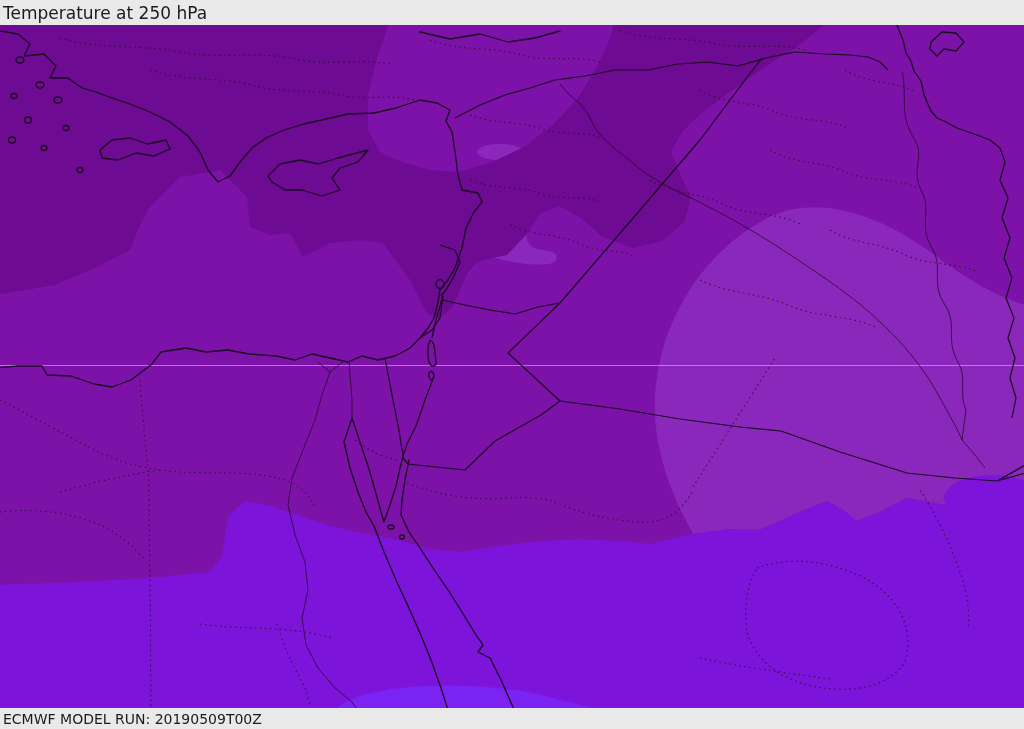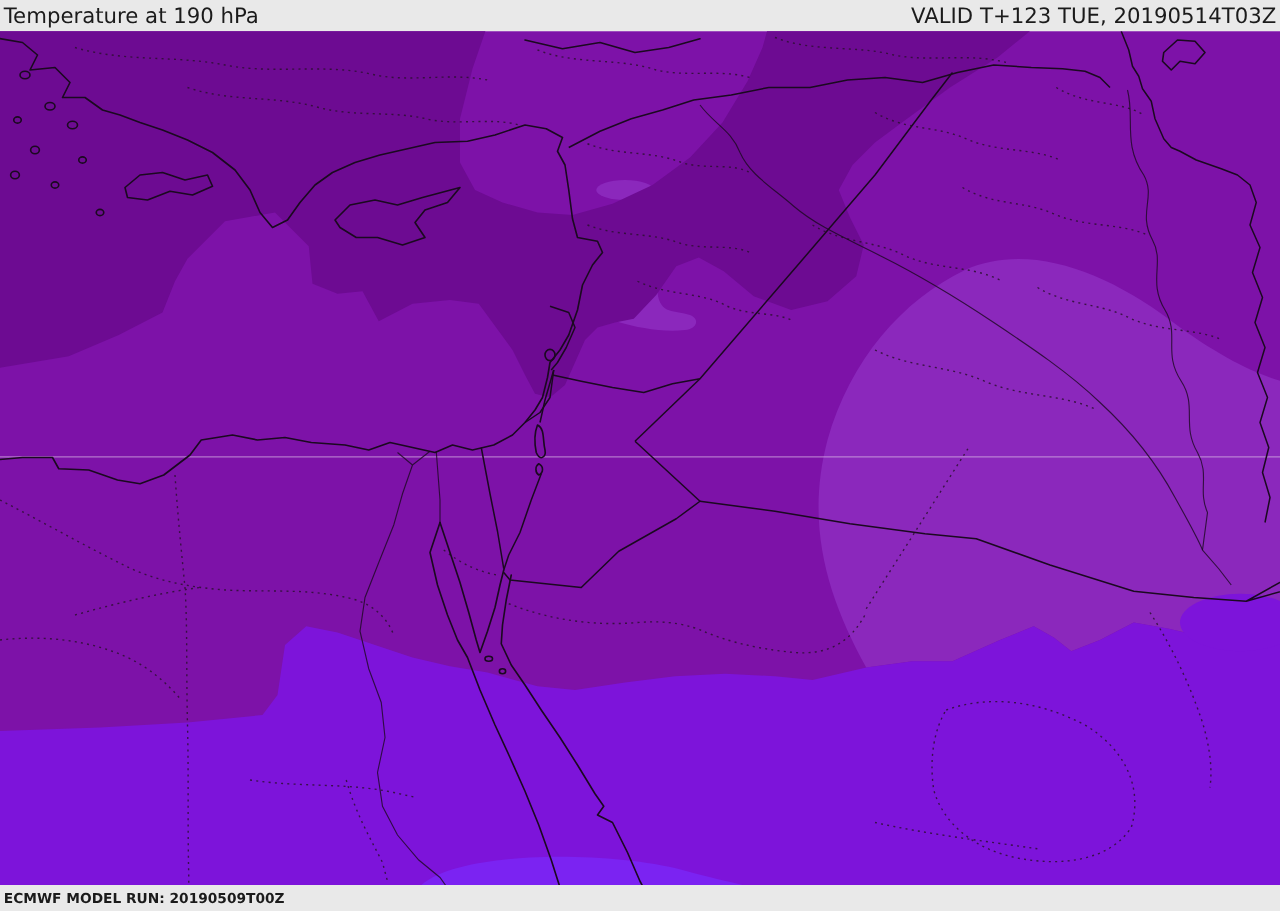--- a/index.html
+++ b/index.html
@@ -2,32 +2,31 @@
 <html><head>
 <meta charset="utf-8">
 <style>
   html,body{margin:0;padding:0;background:#fff;}
   #app{width:1024px;height:729px;position:relative;overflow:hidden;
        font-family:"DejaVu Sans","Liberation Sans",sans-serif;}
   .bar{width:100%;background:#e9e9e9;color:#1b1b1b;display:flex;
        justify-content:space-between;align-items:center;box-sizing:border-box;
        padding:0 3px;}
   #top-bar{height:25px;font-size:17px;}
-  #bottom-bar{height:21px;font-size:11px;font-weight:bold;}
+  #bottom-bar{height:21px;font-size:14px;}
   .bar span{white-space:nowrap;}
   #map-wrap{width:1024px;height:683px;line-height:0;}
   svg{display:block;}
 </style>
 </head>
 <body>
 <div id="app">
 
 <div id="top-bar" class="bar">
-  <span>Temperature at 190 hPa</span>
-  <span>VALID T+123 TUE, 20190514T03Z</span>
+  <span>Temperature at 250 hPa</span>
 </div>
 
 <div id="map-wrap">
 <svg width="1024" height="683" viewBox="0 25 1024 683" xmlns="http://www.w3.org/2000/svg">
 
   <rect x="-5" y="20" width="1034" height="693" fill="#7d12a8"></rect>
 
   <g stroke="none" fill="#8b28bc">
     <path d="M 693 534 C 662 478 644 420 662 352 C 680 288 722 240 772 216 C 822 194 882 216 936 256 C 976 286 1006 300 1029 306 L 1029 514 L 965 510 L 935 503 L 907 498 L 880 512 L 857 521 L 843 510 L 827 501 L 800 512 L 762 529 L 730 529 Z"></path>
     <path d="M 482 212 C 505 204 524 214 526 234 C 528 252 540 248 552 252 C 560 255 558 263 548 264 C 530 266 510 262 496 258 C 484 254 476 246 478 232 C 479 224 480 217 482 212 Z"></path>

